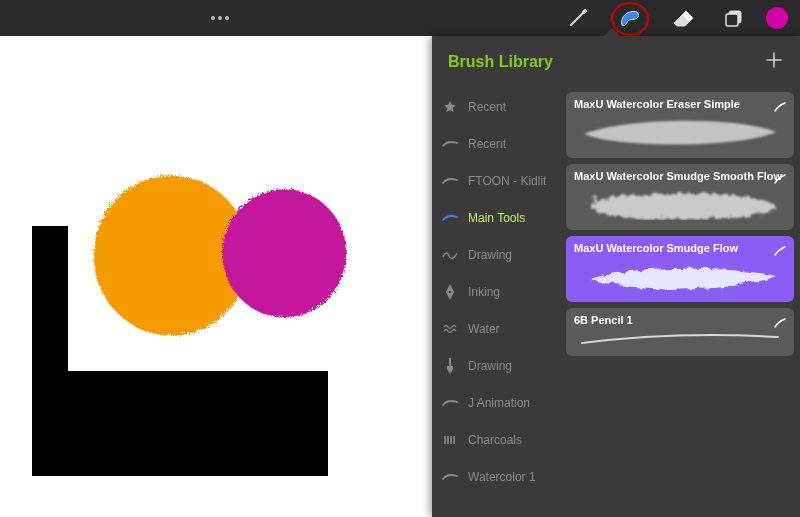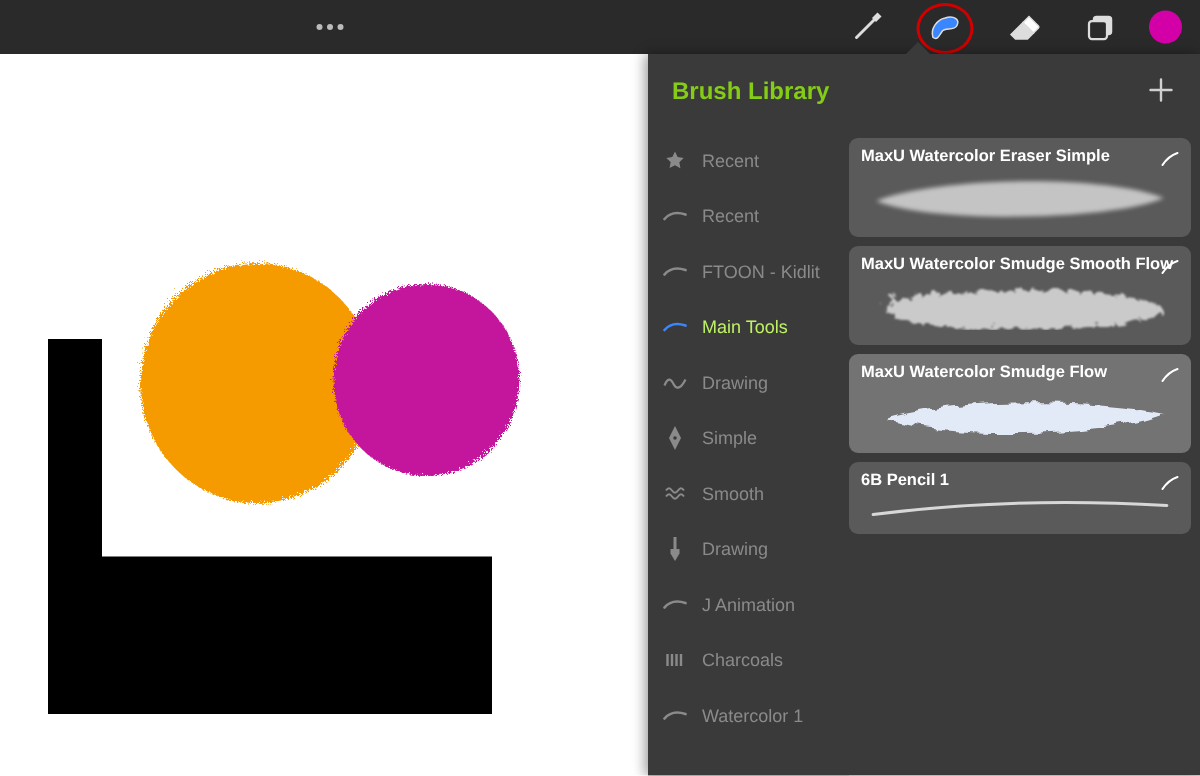--- a/index.html
+++ b/index.html
@@ -58,21 +58,21 @@
   }
   .cat-item .cat-icon { width:16px; height:16px; display:flex; align-items:center; justify-content:center; flex-shrink:0; }
   .cat-item.active { color:#bef264; }
   .cat-item.active .cat-stroke { stroke:#3a86ff !important; }
 
   .brush-col { flex:1; padding: 4px 6px 0 0; display:flex; flex-direction:column; gap:6px; overflow:hidden; }
   .brush-card {
     height: 66px; border-radius: 6px; background:#5a5a5a; padding:6px 8px 4px 8px;
     display:flex; flex-direction:column; position:relative;
   }
-  .brush-card.selected { background:#737373; }
+  .brush-card.selected { background:#8b5cf6; }
   .brush-name { font-size:11px; font-weight:600; color:#fff; }
   .brush-preview { flex:1; display:flex; align-items:center; }
   .brush-preview svg { width:100%; height:100%; }
   .brush-tick { position:absolute; top:6px; right:8px; }
 
   .brush-card.short { height: 48px; }
 </style>
 </head>
 <body>
 
@@ -193,29 +193,29 @@
           </span>
           <span>Drawing</span>
         </div>
         <div class="cat-item">
           <span class="cat-icon">
             <svg width="12" height="16" viewBox="0 0 12 16">
               <path class="cat-fill" fill="#8a8a8a" d="M6 0 L10 8 L6 16 L2 8 Z"></path>
               <circle cx="6" cy="8" r="1.2" fill="#3a3a3a"></circle>
             </svg>
           </span>
-          <span>Simple</span>
+          <span>Inking</span>
         </div>
         <div class="cat-item">
           <span class="cat-icon">
             <svg width="14" height="12" viewBox="0 0 14 12">
               <path class="cat-stroke" d="M1 4 Q3 1 5 4 T9 4 T13 4 M1 8 Q3 5 5 8 T9 8 T13 8" stroke="#8a8a8a" stroke-width="1.3" fill="none"></path>
             </svg>
           </span>
-          <span>Smooth</span>
+          <span>Water</span>
         </div>
         <div class="cat-item">
           <span class="cat-icon">
             <svg width="12" height="16" viewBox="0 0 12 16">
               <rect class="cat-fill" x="5" y="0" width="2" height="8" fill="#8a8a8a"></rect>
               <path class="cat-fill" d="M3 8 h6 v3 l-3 5 l-3 -5 z" fill="#8a8a8a"></path>
             </svg>
           </span>
           <span>Drawing</span>
         </div>

